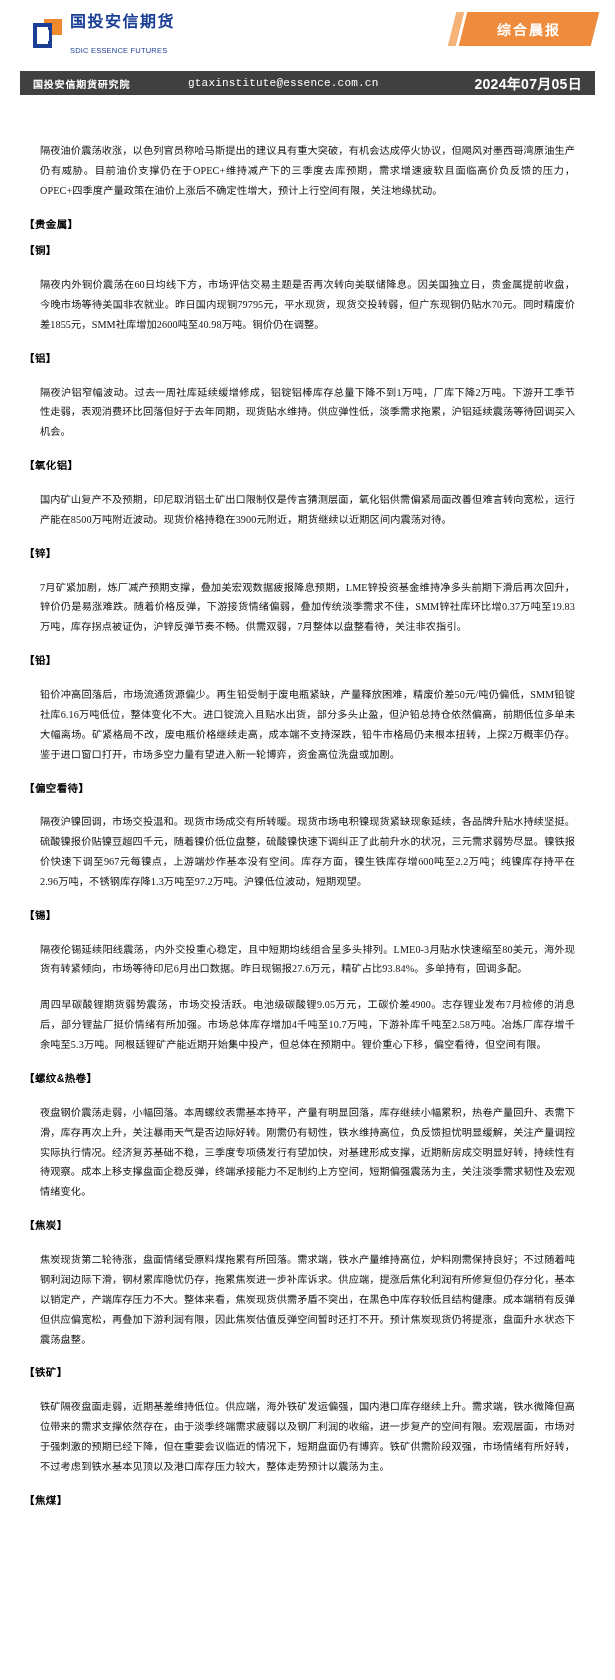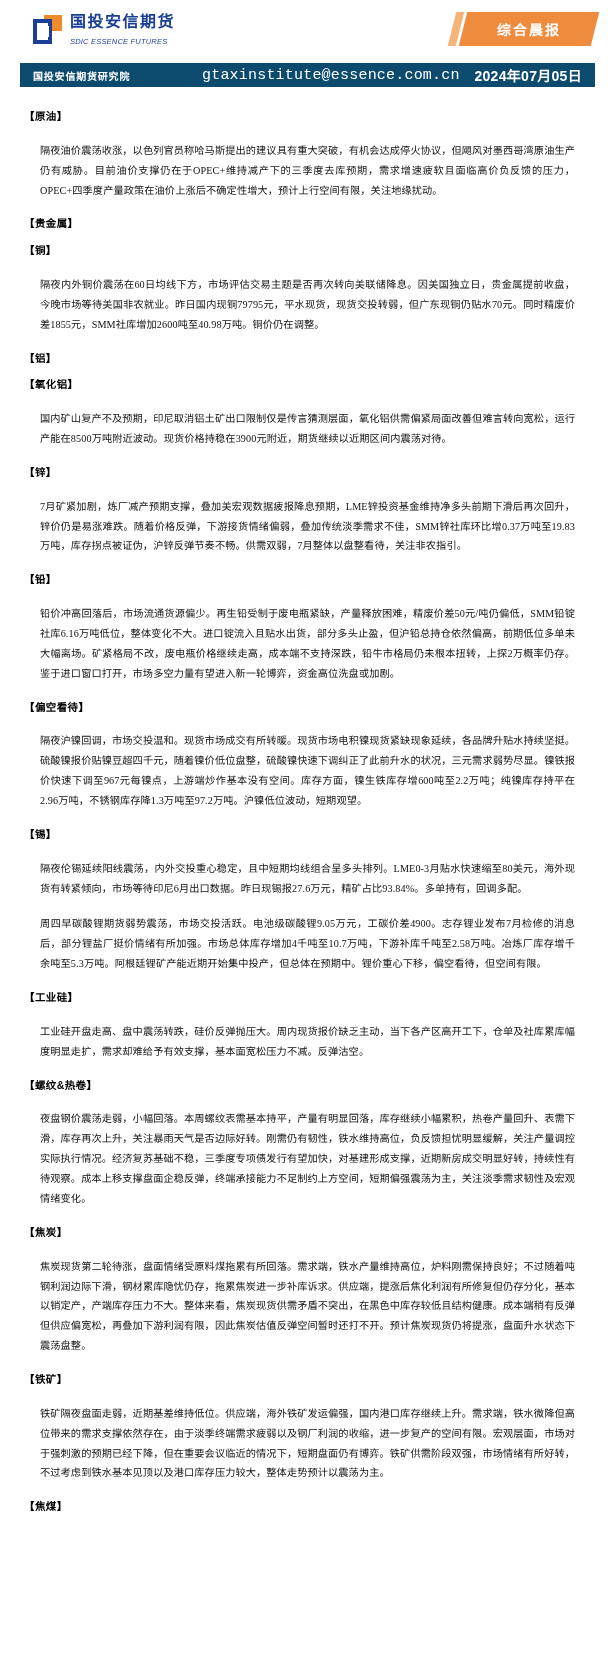--- a/index.html
+++ b/index.html
@@ -80,23 +80,22 @@
     font-weight: bold;
     letter-spacing: 1.5px;
     color: #1b3f94;
     white-space: nowrap;
   }
   .brand-en {
     font-family: "Liberation Sans", "DejaVu Sans", sans-serif;
     font-size: 7.5px;
     letter-spacing: 0.2px;
     color: #1b3f94;
-    margin-top: 8px;
-    white-space: nowrap;
-    font-style: italic;
+    margin-top: 17px;
+    white-space: nowrap;
   }
 
   .report-tag-wrap {
     position: absolute;
     right: 20px;
     top: 12px;
     height: 34px;
     display: flex;
     align-items: stretch;
   }
@@ -119,42 +118,42 @@
     transform: skewX(14deg);
     font-family: "Liberation Sans", "DejaVu Sans", sans-serif;
     font-size: 14px;
     font-weight: bold;
     letter-spacing: 2px;
     white-space: nowrap;
   }
 
   
   .info-bar {
-    margin: 8px 20px;
+    margin: 16px 20px;
     height: 24px;
-    background: #0c4a6e;
+    background: #404040;
     color: #ffffff;
     display: flex;
     align-items: center;
     font-size: 10px;
     position: relative;
   }
   .info-institute {
     position: absolute;
     left: 13px;
     font-family: "Liberation Sans", "DejaVu Sans", sans-serif;
     font-weight: bold;
     letter-spacing: 0.8px;
     white-space: nowrap;
   }
   .info-email {
     position: absolute;
-    left: 182px;
+    left: 168px;
     font-family: "Liberation Mono", "DejaVu Sans Mono", monospace;
-    font-size: 15px;
+    font-size: 11px;
     letter-spacing: 0.2px;
     white-space: nowrap;
   }
   .info-date {
     position: absolute;
     right: 13px;
     font-family: "Liberation Sans", "DejaVu Sans", sans-serif;
     font-size: 14px;
     font-weight: bold;
     letter-spacing: 0.3px;
@@ -221,32 +220,32 @@
 
   <div class="info-bar">
     <div class="info-institute">国投安信期货研究院</div>
     <div class="info-email">gtaxinstitute@essence.com.cn</div>
     <div class="info-date">2024年07月05日</div>
   </div>
 
   <div class="content">
 
   <div class="section">
-        <div class="section-title">【原油】</div>
         <p class="section-body">隔夜油价震荡收涨，以色列官员称哈马斯提出的建议具有重大突破，有机会达成停火协议，但飓风对墨西哥湾原油生产仍有威胁。目前油价支撑仍在于OPEC+维持减产下的三季度去库预期，需求增速疲软且面临高价负反馈的压力，OPEC+四季度产量政策在油价上涨后不确定性增大，预计上行空间有限，关注地缘扰动。</p>
       </div>
       <div class="section">
         <div class="section-title">【贵金属】</div>
       </div>
       <div class="section">
         <div class="section-title">【铜】</div>
         <p class="section-body">隔夜内外铜价震荡在60日均线下方，市场评估交易主题是否再次转向美联储降息。因美国独立日，贵金属提前收盘，今晚市场等待美国非农就业。昨日国内现铜79795元，平水现货，现货交投转弱，但广东现铜仍贴水70元。同时精废价差1855元，SMM社库增加2600吨至40.98万吨。铜价仍在调整。</p>
       </div>
       <div class="section">
         <div class="section-title">【铝】</div>
+        <p class="section-body">隔夜沪铝窄幅波动。过去一周社库延续缓增修成，铝锭铝棒库存总量下降不到1万吨，厂库下降2万吨。下游开工季节性走弱，表观消费环比回落但好于去年同期，现货贴水维持。供应弹性低，淡季需求拖累，沪铝延续震荡等待回调买入机会。</p>
       </div>
       <div class="section">
         <div class="section-title">【氧化铝】</div>
         <p class="section-body">国内矿山复产不及预期，印尼取消铝土矿出口限制仅是传言猜测层面，氧化铝供需偏紧局面改善但难言转向宽松，运行产能在8500万吨附近波动。现货价格持稳在3900元附近，期货继续以近期区间内震荡对待。</p>
       </div>
       <div class="section">
         <div class="section-title">【锌】</div>
         <p class="section-body">7月矿紧加剧，炼厂减产预期支撑，叠加美宏观数据疲报降息预期，LME锌投资基金维持净多头前期下滑后再次回升，锌价仍是易涨难跌。随着价格反弹，下游接货情绪偏弱，叠加传统淡季需求不佳，SMM锌社库环比增0.37万吨至19.83万吨，库存拐点被证伪，沪锌反弹节奏不畅。供需双弱，7月整体以盘整看待，关注非农指引。</p>
       </div>
       <div class="section">
@@ -258,24 +257,20 @@
         <p class="section-body">隔夜沪镍回调，市场交投温和。现货市场成交有所转暖。现货市场电积镍现货紧缺现象延续，各品牌升贴水持续坚挺。硫酸镍报价贴镍豆超四千元，随着镍价低位盘整，硫酸镍快速下调纠正了此前升水的状况，三元需求弱势尽显。镍铁报价快速下调至967元每镍点，上游端炒作基本没有空间。库存方面，镍生铁库存增600吨至2.2万吨；纯镍库存持平在2.96万吨，不锈钢库存降1.3万吨至97.2万吨。沪镍低位波动，短期观望。</p>
       </div>
       <div class="section">
         <div class="section-title">【锡】</div>
         <p class="section-body">隔夜伦锡延续阳线震荡，内外交投重心稳定，且中短期均线组合呈多头排列。LME0-3月贴水快速缩至80美元，海外现货有转紧倾向，市场等待印尼6月出口数据。昨日现锡报27.6万元，精矿占比93.84%。多单持有，回调多配。</p>
       </div>
       <div class="section">
         <p class="section-body">周四早碳酸锂期货弱势震荡，市场交投活跃。电池级碳酸锂9.05万元，工碳价差4900。志存锂业发布7月检修的消息后，部分锂盐厂挺价情绪有所加强。市场总体库存增加4千吨至10.7万吨，下游补库千吨至2.58万吨。冶炼厂库存增千余吨至5.3万吨。阿根廷锂矿产能近期开始集中投产，但总体在预期中。锂价重心下移，偏空看待，但空间有限。</p>
       </div>
       <div class="section">
-        <div class="section-title">【工业硅】</div>
-        <p class="section-body">工业硅开盘走高、盘中震荡转跌，硅价反弹抛压大。周内现货报价缺乏主动，当下各产区高开工下，仓单及社库累库幅度明显走扩，需求却难给予有效支撑，基本面宽松压力不减。反弹沽空。</p>
-      </div>
-      <div class="section">
         <div class="section-title">【螺纹&amp;热卷】</div>
         <p class="section-body">夜盘钢价震荡走弱，小幅回落。本周螺纹表需基本持平，产量有明显回落，库存继续小幅累积，热卷产量回升、表需下滑，库存再次上升，关注暴雨天气是否边际好转。刚需仍有韧性，铁水维持高位，负反馈担忧明显缓解，关注产量调控实际执行情况。经济复苏基础不稳，三季度专项债发行有望加快，对基建形成支撑，近期新房成交明显好转，持续性有待观察。成本上移支撑盘面企稳反弹，终端承接能力不足制约上方空间，短期偏强震荡为主，关注淡季需求韧性及宏观情绪变化。</p>
       </div>
       <div class="section">
         <div class="section-title">【焦炭】</div>
         <p class="section-body">焦炭现货第二轮待涨，盘面情绪受原料煤拖累有所回落。需求端，铁水产量维持高位，炉料刚需保持良好；不过随着吨钢利润边际下滑，钢材累库隐忧仍存，拖累焦炭进一步补库诉求。供应端，提涨后焦化利润有所修复但仍存分化，基本以销定产，产端库存压力不大。整体来看，焦炭现货供需矛盾不突出，在黑色中库存较低且结构健康。成本端稍有反弹但供应偏宽松，再叠加下游利润有限，因此焦炭估值反弹空间暂时还打不开。预计焦炭现货仍将提涨，盘面升水状态下震荡盘整。</p>
       </div>
       <div class="section">
         <div class="section-title">【铁矿】</div>
         <p class="section-body">铁矿隔夜盘面走弱，近期基差维持低位。供应端，海外铁矿发运偏强，国内港口库存继续上升。需求端，铁水微降但高位带来的需求支撑依然存在，由于淡季终端需求疲弱以及钢厂利润的收缩，进一步复产的空间有限。宏观层面，市场对于强刺激的预期已经下降，但在重要会议临近的情况下，短期盘面仍有博弈。铁矿供需阶段双强，市场情绪有所好转，不过考虑到铁水基本见顶以及港口库存压力较大，整体走势预计以震荡为主。</p>

